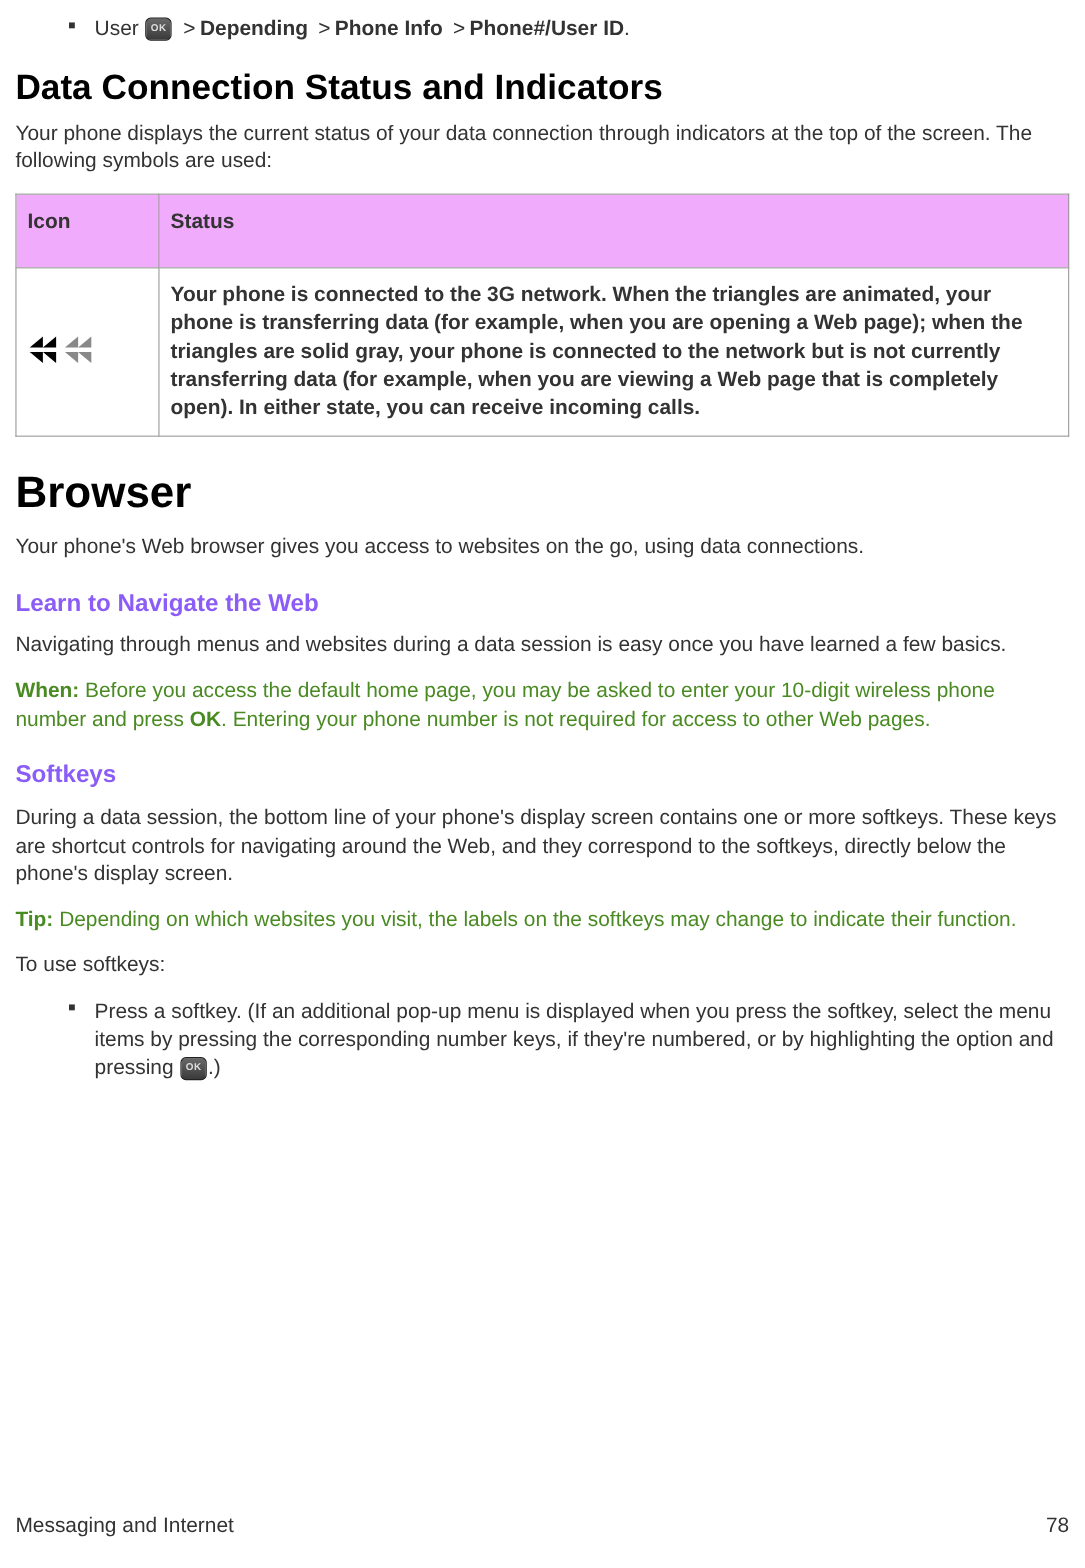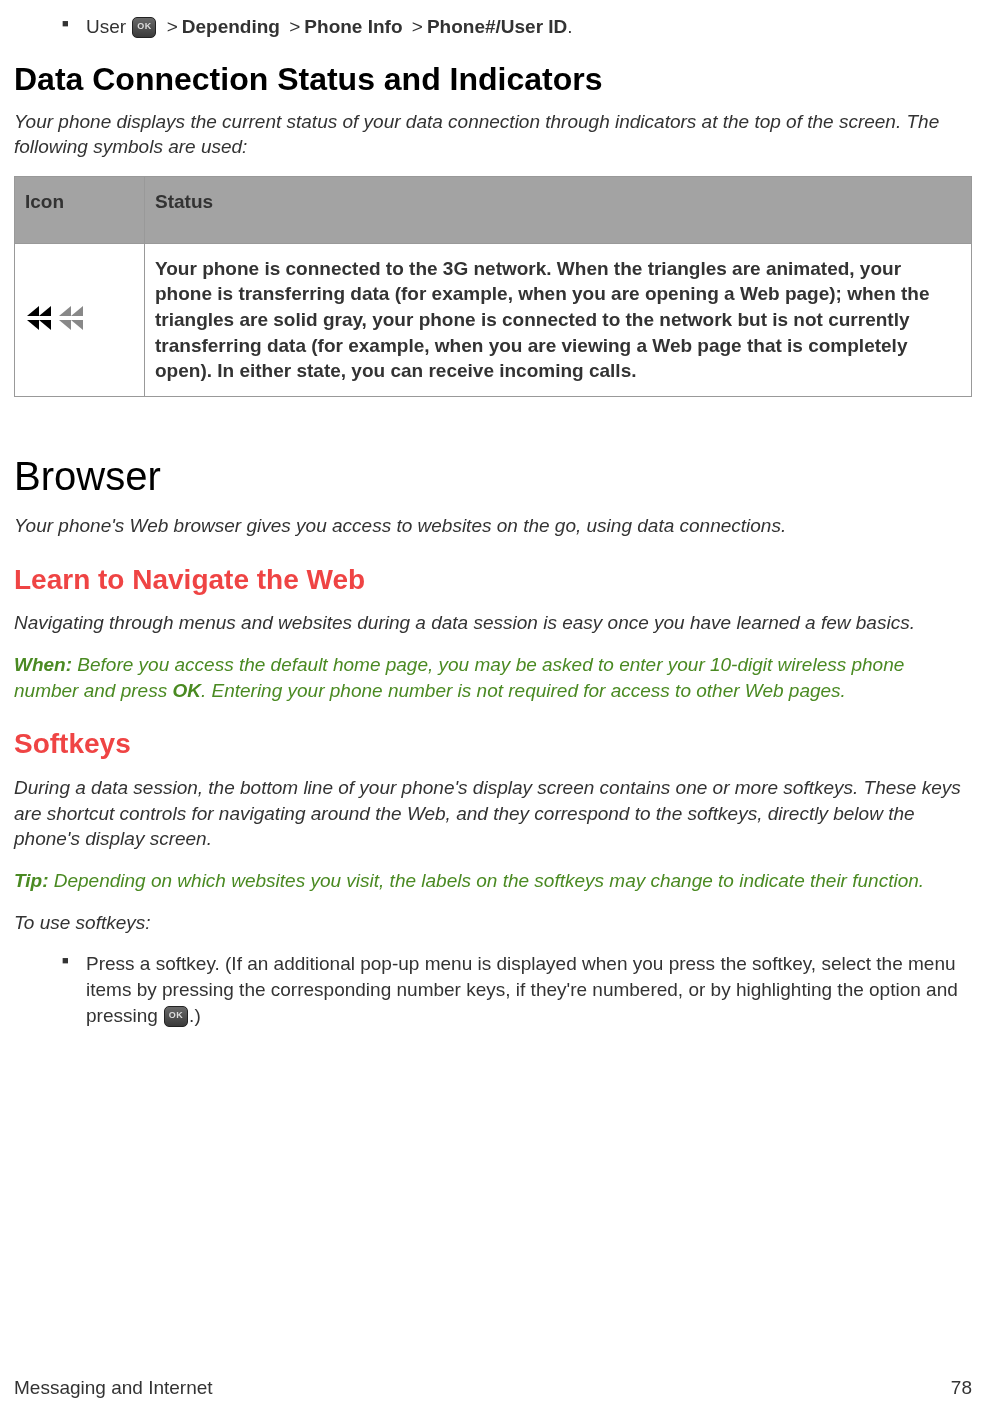--- a/index.html
+++ b/index.html
@@ -50,46 +50,46 @@
   }
   h2.big {
     font-size: 32px;
     font-weight: 700;
     margin: 14px 0 8px 0;
     color: #000;
     font-family: Arial, sans-serif;
   }
   h1.huge {
     font-size: 40px;
-    font-weight: 400;
-    margin: 52px 0 10px 0;
+    font-weight: 700;
+    margin: 24px 0 10px 0;
     color: #000;
   }
   h3.sub {
-    font-size: 28px;
+    font-size: 22px;
     font-weight: bold;
     margin: 22px 0 12px 0;
-    color: #ef4444;
+    color: #8b5cf6;
   }
-  p { margin: 0 0 16px 0; font-style: italic; }
+  p { margin: 0 0 16px 0; }
   table.ic {
     border-collapse: collapse;
     width: 100%;
     margin: 8px 0 18px 0;
   }
   table.ic th, table.ic td {
     border: 1px solid #999;
     padding: 12px 10px;
     text-align: left;
     vertical-align: middle;
     font-size: 19px;
     font-weight: bold;
   }
   table.ic th {
-    background: #a3a3a3;
+    background: #f0abfc;
     font-weight: bold;
     padding-bottom: 28px;
   }
   table.ic td.ic-cell { text-align: left; }
   .col-icon { width: 130px; }
   .note-green { color: #4a8a22; }
   .bold { font-weight: bold; }
   .footer {
     position: absolute;
     bottom: 24px;

